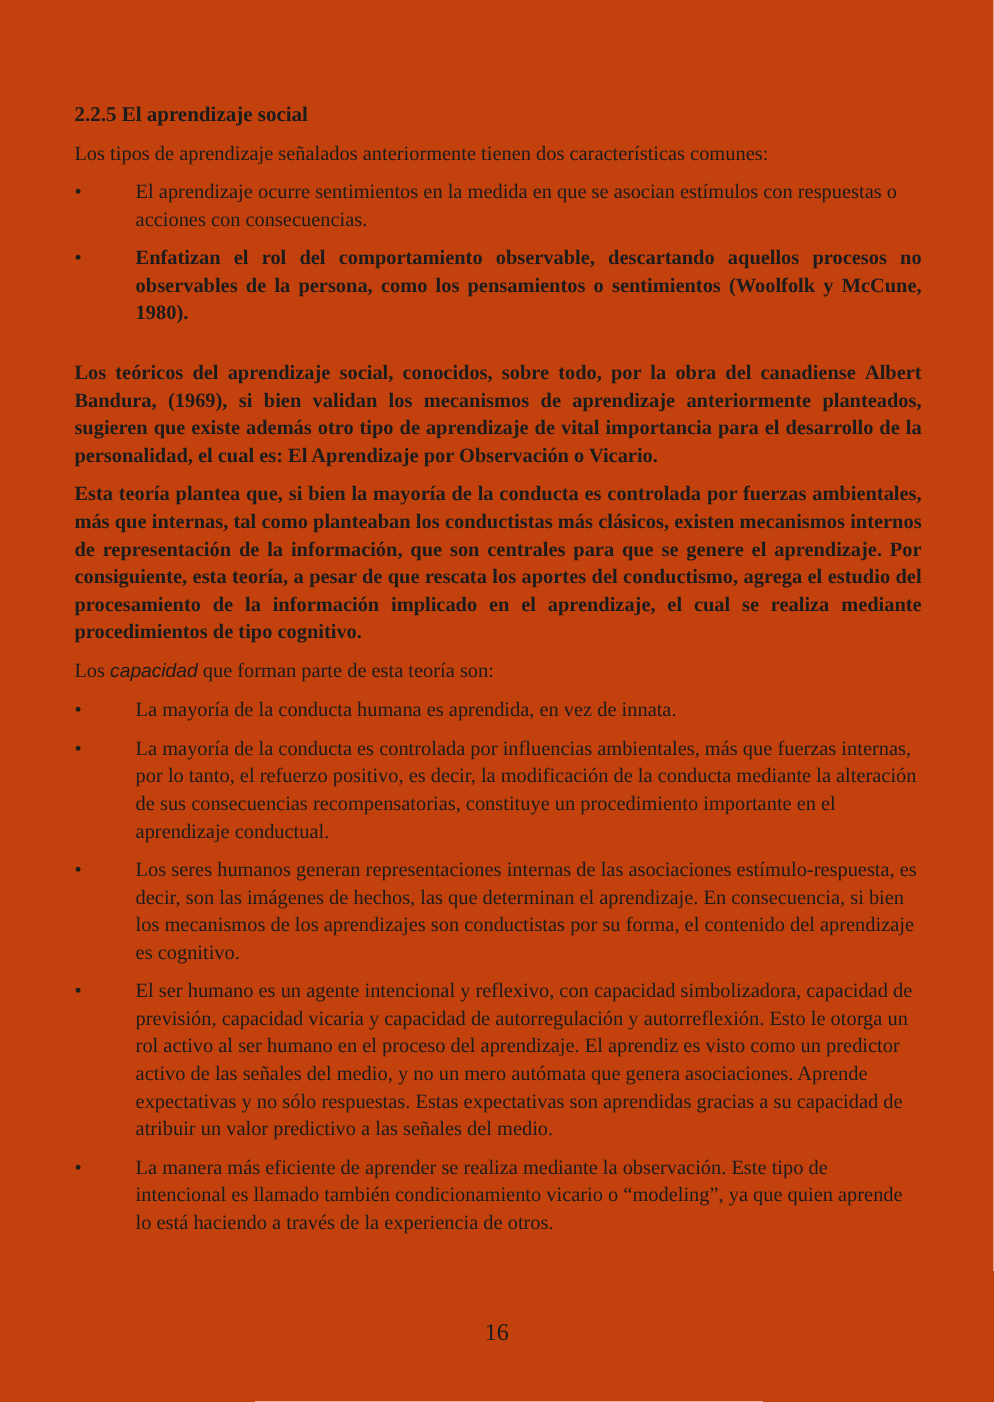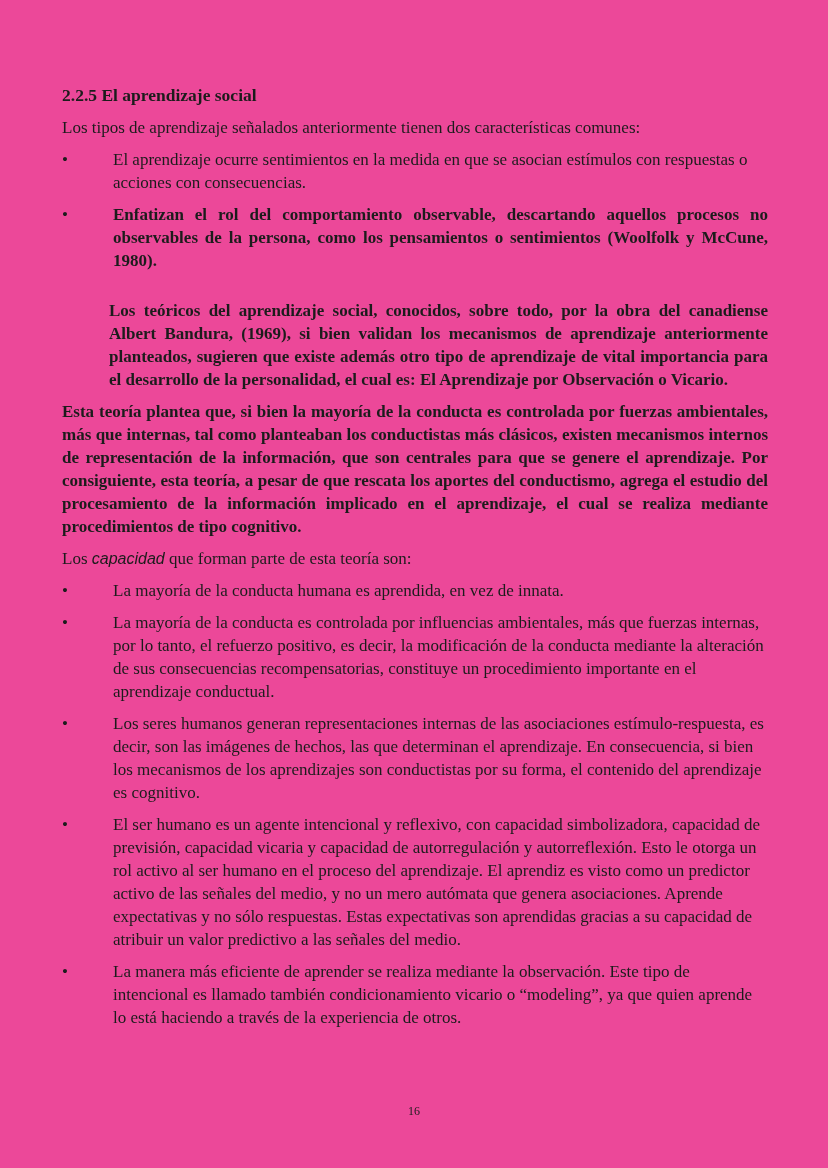--- a/index.html
+++ b/index.html
@@ -8,59 +8,59 @@
     height: 1168px;
     background: #ffffff;
     font-family: "Liberation Serif", "DejaVu Serif", serif;
     color: #1c1c1c;
     overflow: hidden;
   }
   .page {
     position: relative;
     width: 828px;
     height: 1168px;
-    background: #ec4899;
+    background: #c2410c;
   }
   .content {
     position: absolute;
     top: 84px;
     left: 62px;
     width: 706px;
     font-size: 17px;
     line-height: 23px;
   }
   h1, h2 {
     font-size: 17.5px;
     line-height: 23px;
     font-weight: bold;
     margin-bottom: 9px;
   }
   p { margin-bottom: 9px; }
   .justify { text-align: justify; font-weight: bold; }
-  .gap-before { margin-top: 27px; margin-left: 47px; }
+  .gap-before { margin-top: 27px; }
   .bullet {
     display: flex;
     margin-bottom: 9px;
   }
   .marker {
     flex: 0 0 51px;
   }
   .btext { flex: 1 1 auto; }
   .italic-sans {
     font-style: italic;
     font-family: "Liberation Sans", "DejaVu Sans", sans-serif;
     font-size: 16px;
   }
   .page-number {
     position: absolute;
     top: 1100px;
     left: 0;
     width: 828px;
     text-align: center;
-    font-size: 12px;
+    font-size: 20px;
     line-height: 23px;
   }
 </style>
 </head>
 <body>
 
 <div class="page">
   <div class="content">
 
     <h1>2.2.5 El aprendizaje social</h1>

